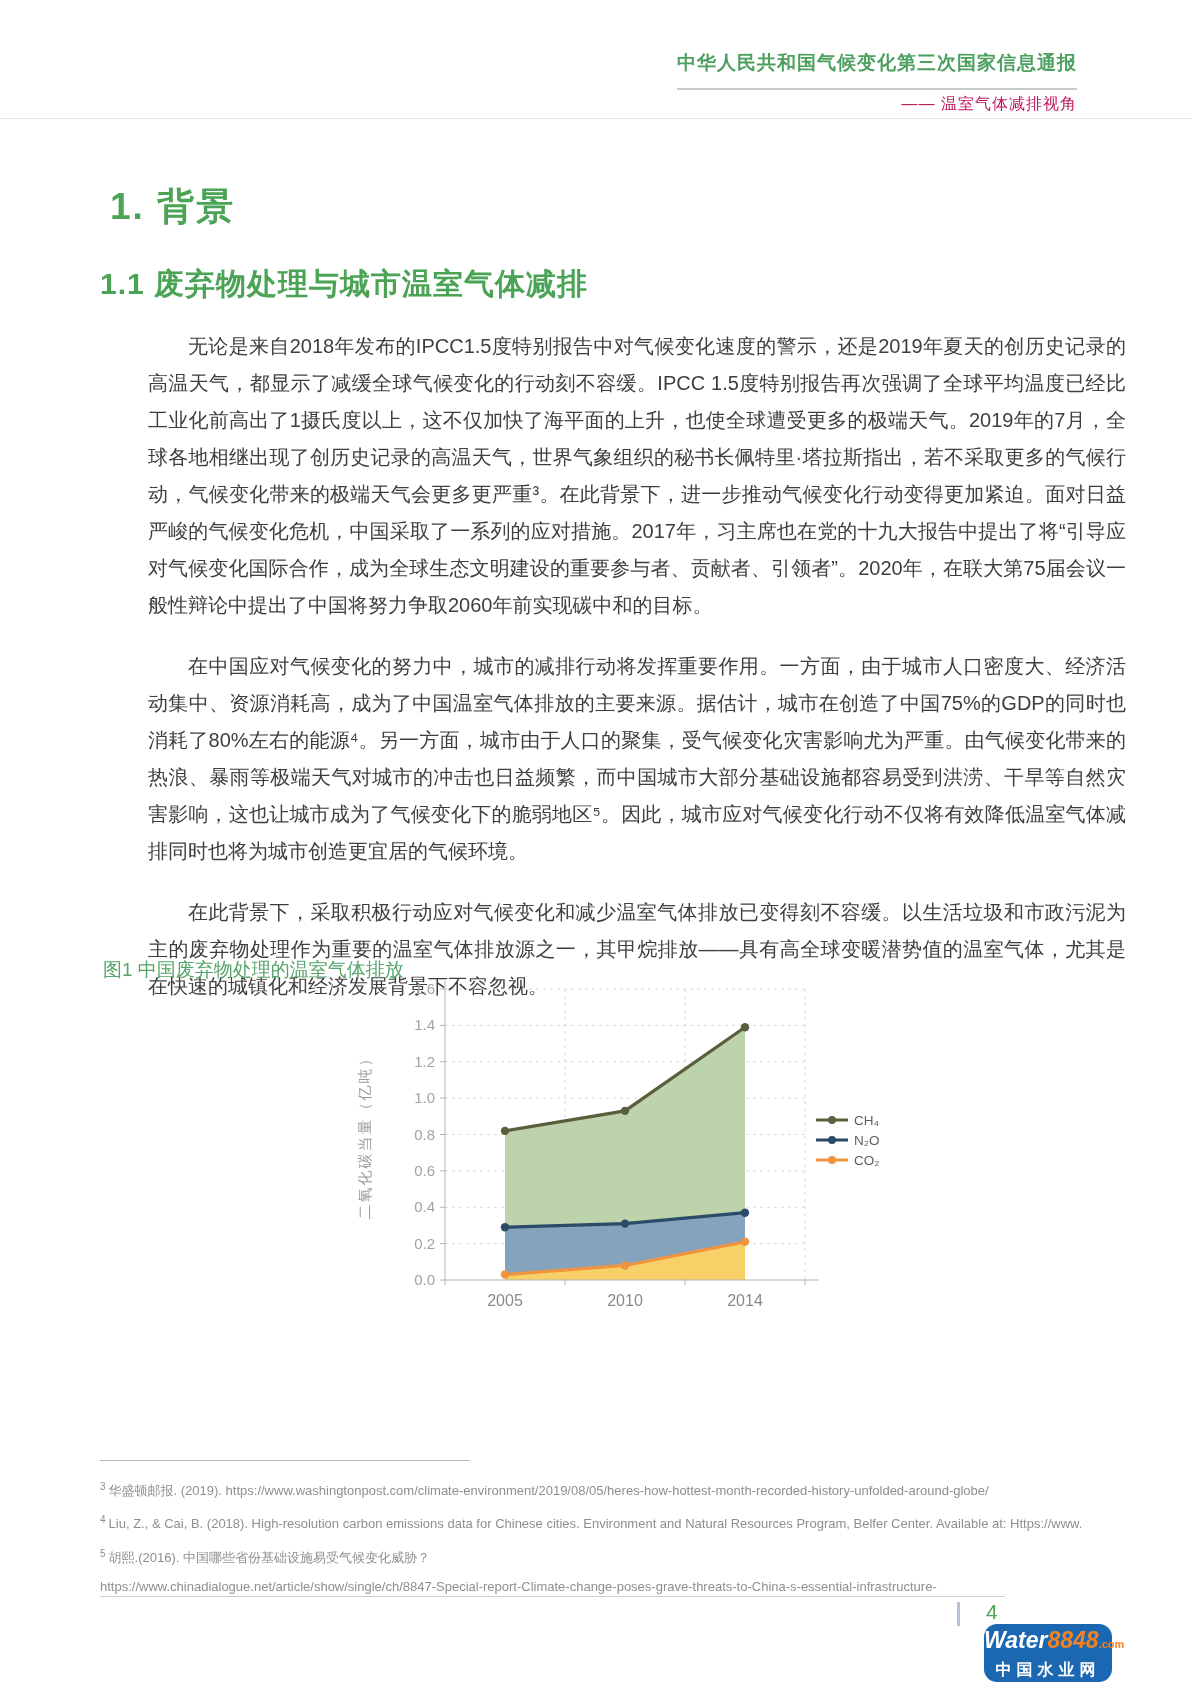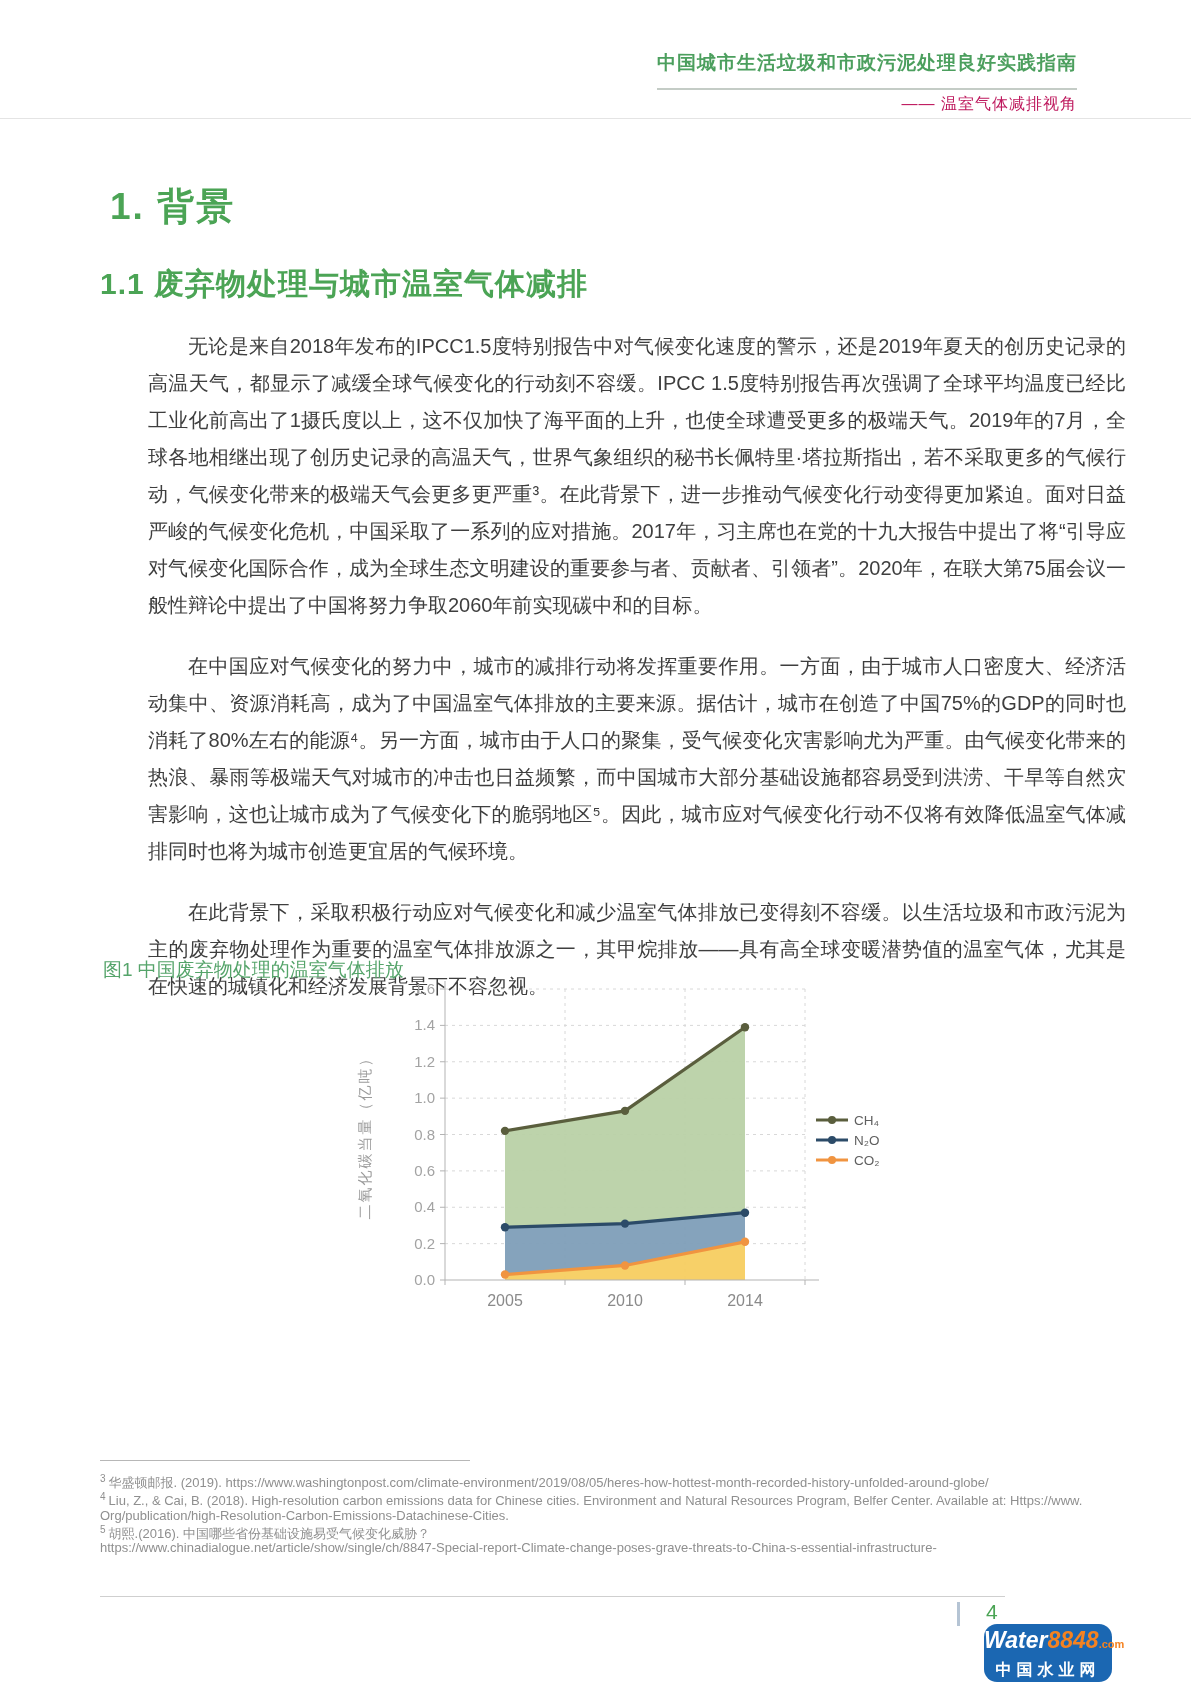--- a/index.html
+++ b/index.html
@@ -34,21 +34,21 @@
   .ytick{font-size:15px;fill:#a3a3a3;}
   .xtick{font-size:16px;fill:#8a8a8a;}
   .ylabel{font-size:15px;fill:#9a9a9a;letter-spacing:2px;}
   .legend-label{font-size:13.5px;fill:#5f5f5f;}
 
   .chart-source{position:absolute;left:100px;top:1330px;width:978px;text-align:center;
                 font-size:15px;color:#8e8e8e;}
 
   
   .footnote-sep{position:absolute;left:100px;top:1460px;width:370px;height:1px;background:#b7b7b7;}
-  .footnotes{position:absolute;left:100px;top:1472px;width:985px;font-size:13px;line-height:14px;color:#8f8f8f;}
+  .footnotes{position:absolute;left:100px;top:1472px;width:985px;font-size:13px;line-height:29px;color:#8f8f8f;}
   .fn-line{white-space:nowrap;overflow:hidden;}
   .fn-line sup{font-size:10px;margin-right:3px;}
 
   
   .footer-rule{position:absolute;left:100px;top:1596px;width:905px;height:1px;background:#cfcfcf;}
   .pn-bar{position:absolute;left:957px;top:1602px;width:3px;height:24px;background:#b5c4d4;}
   .page-num{position:absolute;left:986px;top:1600px;font-size:21px;color:#4ba455;}
 
   
   .logo{position:absolute;left:984px;top:1624px;width:128px;height:58px;background:#1b67b2;
@@ -57,21 +57,21 @@
   .logo-line1 .lw{color:#ffffff;}
   .logo-line1 .lo{color:#f58220;}
   .logo-line1 .lc{color:#f58220;font-size:11px;font-style:normal;}
   .logo-line2{color:#ffffff;font-weight:bold;font-size:16px;letter-spacing:5px;line-height:24px;}
 </style>
 </head>
 <body>
 
 <div class="page">
 
-  <div class="header-title">中国城市生活垃圾和市政污泥处理良好实践指南</div>
+  <div class="header-title">中华人民共和国气候变化第三次国家信息通报</div>
   <div class="header-subtitle">—— 温室气体减排视角</div>
   <div class="header-rule"></div>
 
   <h1 class="h1">1. 背景</h1>
   <h2 class="h2">1.1 废弃物处理与城市温室气体减排</h2>
 
   <div class="body-text">
     <p>无论是来自2018年发布的IPCC1.5度特别报告中对气候变化速度的警示，还是2019年夏天的创历史记录的高温天气，都显示了减缓全球气候变化的行动刻不容缓。IPCC 1.5度特别报告再次强调了全球平均温度已经比工业化前高出了1摄氏度以上，这不仅加快了海平面的上升，也使全球遭受更多的极端天气。2019年的7月，全球各地相继出现了创历史记录的高温天气，世界气象组织的秘书长佩特里·塔拉斯指出，若不采取更多的气候行动，气候变化带来的极端天气会更多更严重³。在此背景下，进一步推动气候变化行动变得更加紧迫。面对日益严峻的气候变化危机，中国采取了一系列的应对措施。2017年，习主席也在党的十九大报告中提出了将“引导应对气候变化国际合作，成为全球生态文明建设的重要参与者、贡献者、引领者”。2020年，在联大第75届会议一般性辩论中提出了中国将努力争取2060年前实现碳中和的目标。</p>
     <p>在中国应对气候变化的努力中，城市的减排行动将发挥重要作用。一方面，由于城市人口密度大、经济活动集中、资源消耗高，成为了中国温室气体排放的主要来源。据估计，城市在创造了中国75%的GDP的同时也消耗了80%左右的能源⁴。另一方面，城市由于人口的聚集，受气候变化灾害影响尤为严重。由气候变化带来的热浪、暴雨等极端天气对城市的冲击也日益频繁，而中国城市大部分基础设施都容易受到洪涝、干旱等自然灾害影响，这也让城市成为了气候变化下的脆弱地区⁵。因此，城市应对气候变化行动不仅将有效降低温室气体减排同时也将为城市创造更宜居的气候环境。</p>
     <p>在此背景下，采取积极行动应对气候变化和减少温室气体排放已变得刻不容缓。以生活垃圾和市政污泥为主的废弃物处理作为重要的温室气体排放源之一，其甲烷排放——具有高全球变暖潜势值的温室气体，尤其是在快速的城镇化和经济发展背景下不容忽视。</p>
@@ -143,21 +143,20 @@
       <line x1="476" y1="200" x2="508" y2="200" stroke="#f09440" stroke-width="3"></line>
       <circle cx="492" cy="200" r="4" fill="#f09440"></circle>
       <text x="514" y="204.5" class="legend-label">CO₂</text>
     </svg>
 
 
   <div class="footnote-sep"></div>
   <div class="footnotes" id="footnotes">
       <div class="fn-line"><sup>3</sup>华盛顿邮报. (2019). https://www.washingtonpost.com/climate-environment/2019/08/05/heres-how-hottest-month-recorded-history-unfolded-around-globe/</div>
       <div class="fn-line"><sup>4</sup>Liu, Z., &amp; Cai, B. (2018). High-resolution carbon emissions data for Chinese cities. Environment and Natural Resources Program, Belfer Center. Available at: Https://www. Belfercenter.</div>
-      <div class="fn-line">Org/publication/high-Resolution-Carbon-Emissions-Datachinese-Cities.</div>
       <div class="fn-line"><sup>5</sup>胡熙.(2016). 中国哪些省份基础设施易受气候变化威胁？</div>
       <div class="fn-line">https://www.chinadialogue.net/article/show/single/ch/8847-Special-report-Climate-change-poses-grave-threats-to-China-s-essential-infrastructure-</div>
     </div>
 
   <div class="footer-rule"></div>
   <span class="pn-bar"></span>
   <div class="page-num">4</div>
 
   <div class="logo">
     <div class="logo-line1"><span class="lw">Water</span><span class="lo">8848</span><span class="lc">.com</span></div>

